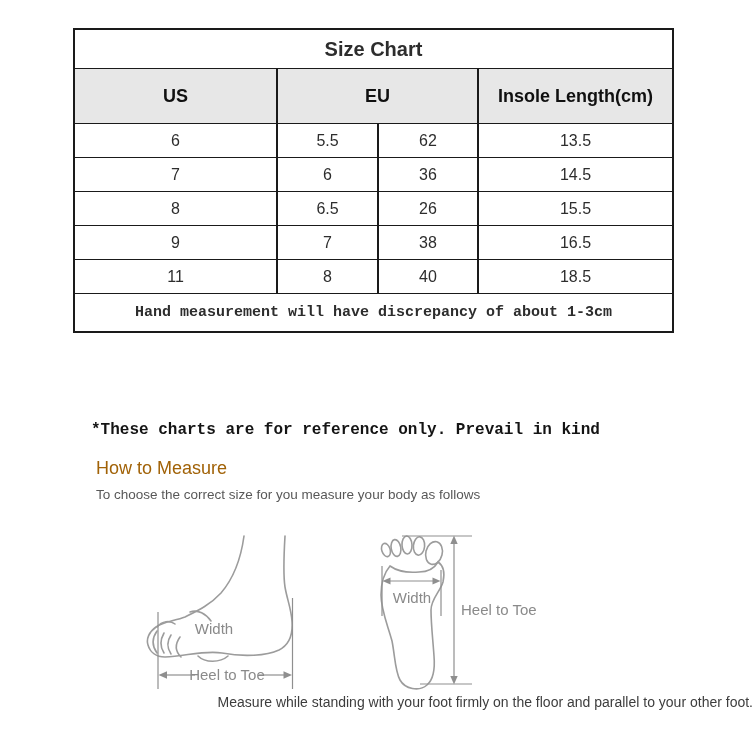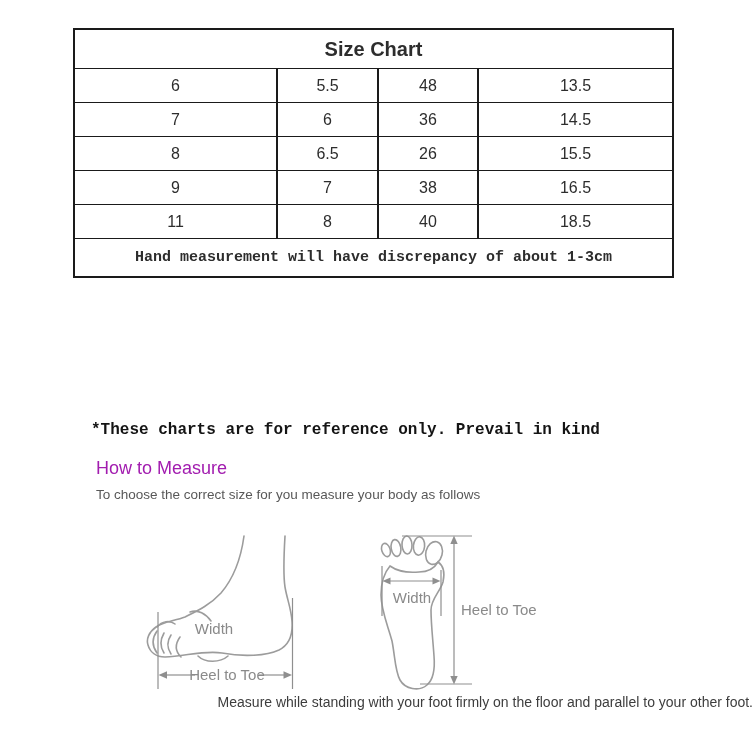--- a/index.html
+++ b/index.html
@@ -32,21 +32,21 @@
   }
   
   .reference-note{
     position:absolute;left:76px;top:421px;
     font-family:"Liberation Mono",monospace;font-weight:bold;
     font-size:16px;color:#141414;white-space:nowrap;margin-left:15px;
   }
   
   .howto-title{
     position:absolute;left:96px;top:458px;
-    font-size:18px;color:#a21caf;font-weight:normal;
+    font-size:18px;color:#a16207;font-weight:normal;
   }
   .howto-subtitle{
     position:absolute;left:96px;top:487px;
     font-size:13.5px;color:#585858;
   }
   svg.measure-diagram{position:absolute;left:130px;top:520px;}
   .diagram-caption{
     position:absolute;left:20px;top:694px;width:733px;
     text-align:right;font-size:14px;color:#3d3d3d;
   }
@@ -63,23 +63,28 @@
     <col style="width:203px">
       <col style="width:101px">
       <col style="width:100px">
       <col style="width:195px">
   </colgroup>
   <tbody>
     <tr>
       <td colspan="4" class="title-cell">Size Chart</td>
     </tr>
     <tr>
+      <th>US</th>
+      <th colspan="2">EU</th>
+      <th>Insole Length(cm)</th>
+    </tr>
+    <tr>
       <td class="data-cell">6</td>
       <td class="data-cell">5.5</td>
-      <td class="data-cell">48</td>
+      <td class="data-cell">62</td>
       <td class="data-cell">13.5</td>
     </tr>
     <tr>
       <td class="data-cell">7</td>
       <td class="data-cell">6</td>
       <td class="data-cell">36</td>
       <td class="data-cell">14.5</td>
     </tr>
     <tr>
       <td class="data-cell">8</td>

